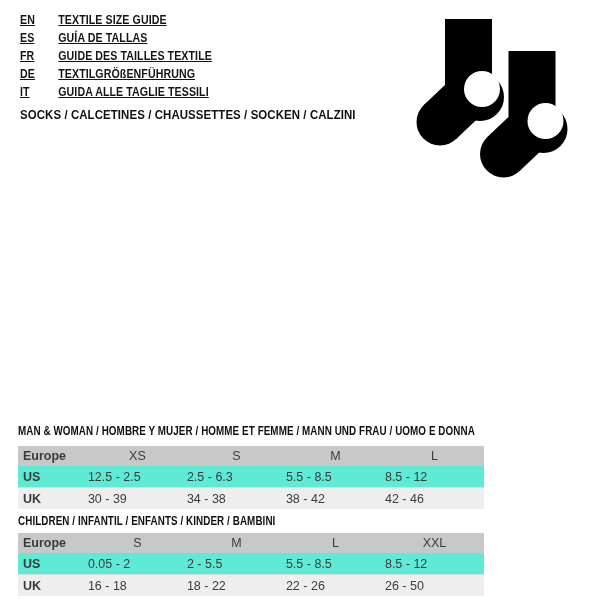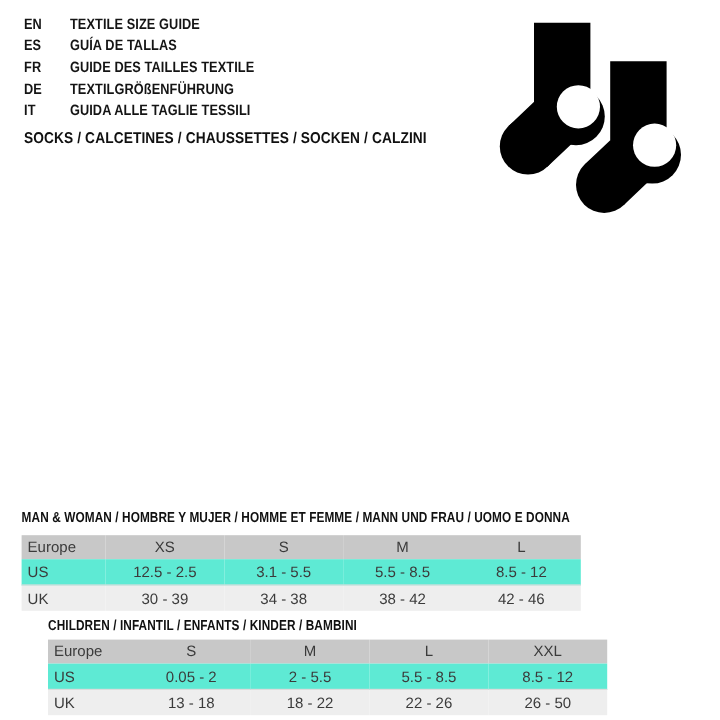--- a/index.html
+++ b/index.html
@@ -7,21 +7,21 @@
     width:600px; height:600px;
     background:#ffffff;
     font-family:"Liberation Sans", sans-serif;
     color:#141414;
     position:relative;
     overflow:hidden;
   }
   .page { position:absolute; inset:0; background:#ffffff; }
 
   
-  .lang-list { position:absolute; left:20px; top:11px; }
+  .lang-list { position:absolute; left:20px; top:11px;text-decoration:underline; }
   .lang-row {
     display:flex; height:18px; align-items:center;
     font-weight:bold; font-size:12.5px; letter-spacing:0.1px;
     transform:scaleX(0.85); transform-origin:0 50%;
     white-space:nowrap; color:#141414;
   }
   .lang-code { width:45px; flex:0 0 45px; }
 
   
   .category-line {
@@ -30,41 +30,41 @@
     transform:scaleX(0.88); transform-origin:0 0;
     white-space:nowrap; color:#101010;
   }
 
   
   .socks-icon { position:absolute; left:390px; top:0; width:210px; height:200px; color:var(--icon-color,#000); }
 
   
   .size-section { position:absolute; left:18px; width:466px; }
   .size-section.adult { top:423px; }
-  .size-section.children { top:513px;margin-left:22px; }
+  .size-section.children { top:513px; }
   .section-title {
     font-weight:bold; font-size:12px; line-height:16px; letter-spacing:0.1px;
     transform:scaleX(0.82); transform-origin:0 0;
     white-space:nowrap; color:#101010;
   }
   .size-section.adult .section-title { margin-bottom:7px; }
   .size-section.children .section-title { margin-bottom:4px; }
 
   table.size-table {
     width:100%; border-collapse:collapse; table-layout:fixed;
     font-size:12.5px; color:var(--cell-text,#3b3b3b);
   }
   .size-table col.c-label { width:15%; }
   .size-table col.c-size  { width:21.25%; }
   .size-table th {
     background:var(--header-bg,#c8c8c8);
     font-weight:normal; height:20px; padding:0;
   }
-  .size-table td { height:21px; text-align:center; padding:0; }
-  .size-table th:first-child, .size-table td:first-child { text-align:left; padding-left:5px; }
+  .size-table td { height:21px; padding:0; }
+  .size-table th:first-child, .size-table td:first-child { text-align:left; padding-left:5px;font-weight:bold; }
   .size-table tr.row-us td { border-bottom:1px solid var(--divider,#dcdcdc); background:#5eead4; }
   .size-table tr.row-uk td { background:var(--row-alt-bg,#eeeeee); }
 </style>
 </head>
 <body>
 
 <div class="page">
 
   <div class="lang-list">
     <div class="lang-row">
@@ -120,21 +120,21 @@
           <th>XS</th>
           <th>S</th>
           <th>M</th>
           <th>L</th>
         </tr>
       </thead>
       <tbody>
         <tr class="row-us">
           <td>US</td>
           <td>12.5 - 2.5</td>
-          <td>3.1 - 5.5</td>
+          <td>2.5 - 6.3</td>
           <td>5.5 - 8.5</td>
           <td>8.5 - 12</td>
         </tr>
         <tr class="row-uk">
           <td>UK</td>
           <td>30 - 39</td>
           <td>34 - 38</td>
           <td>38 - 42</td>
           <td>42 - 46</td>
         </tr>
@@ -164,21 +164,21 @@
       <tbody>
         <tr class="row-us">
           <td>US</td>
           <td>0.05 - 2</td>
           <td>2 - 5.5</td>
           <td>5.5 - 8.5</td>
           <td>8.5 - 12</td>
         </tr>
         <tr class="row-uk">
           <td>UK</td>
-          <td>13 - 18</td>
+          <td>16 - 18</td>
           <td>18 - 22</td>
           <td>22 - 26</td>
           <td>26 - 50</td>
         </tr>
       </tbody>
     </table>
   </div>
 
 </div>
 

